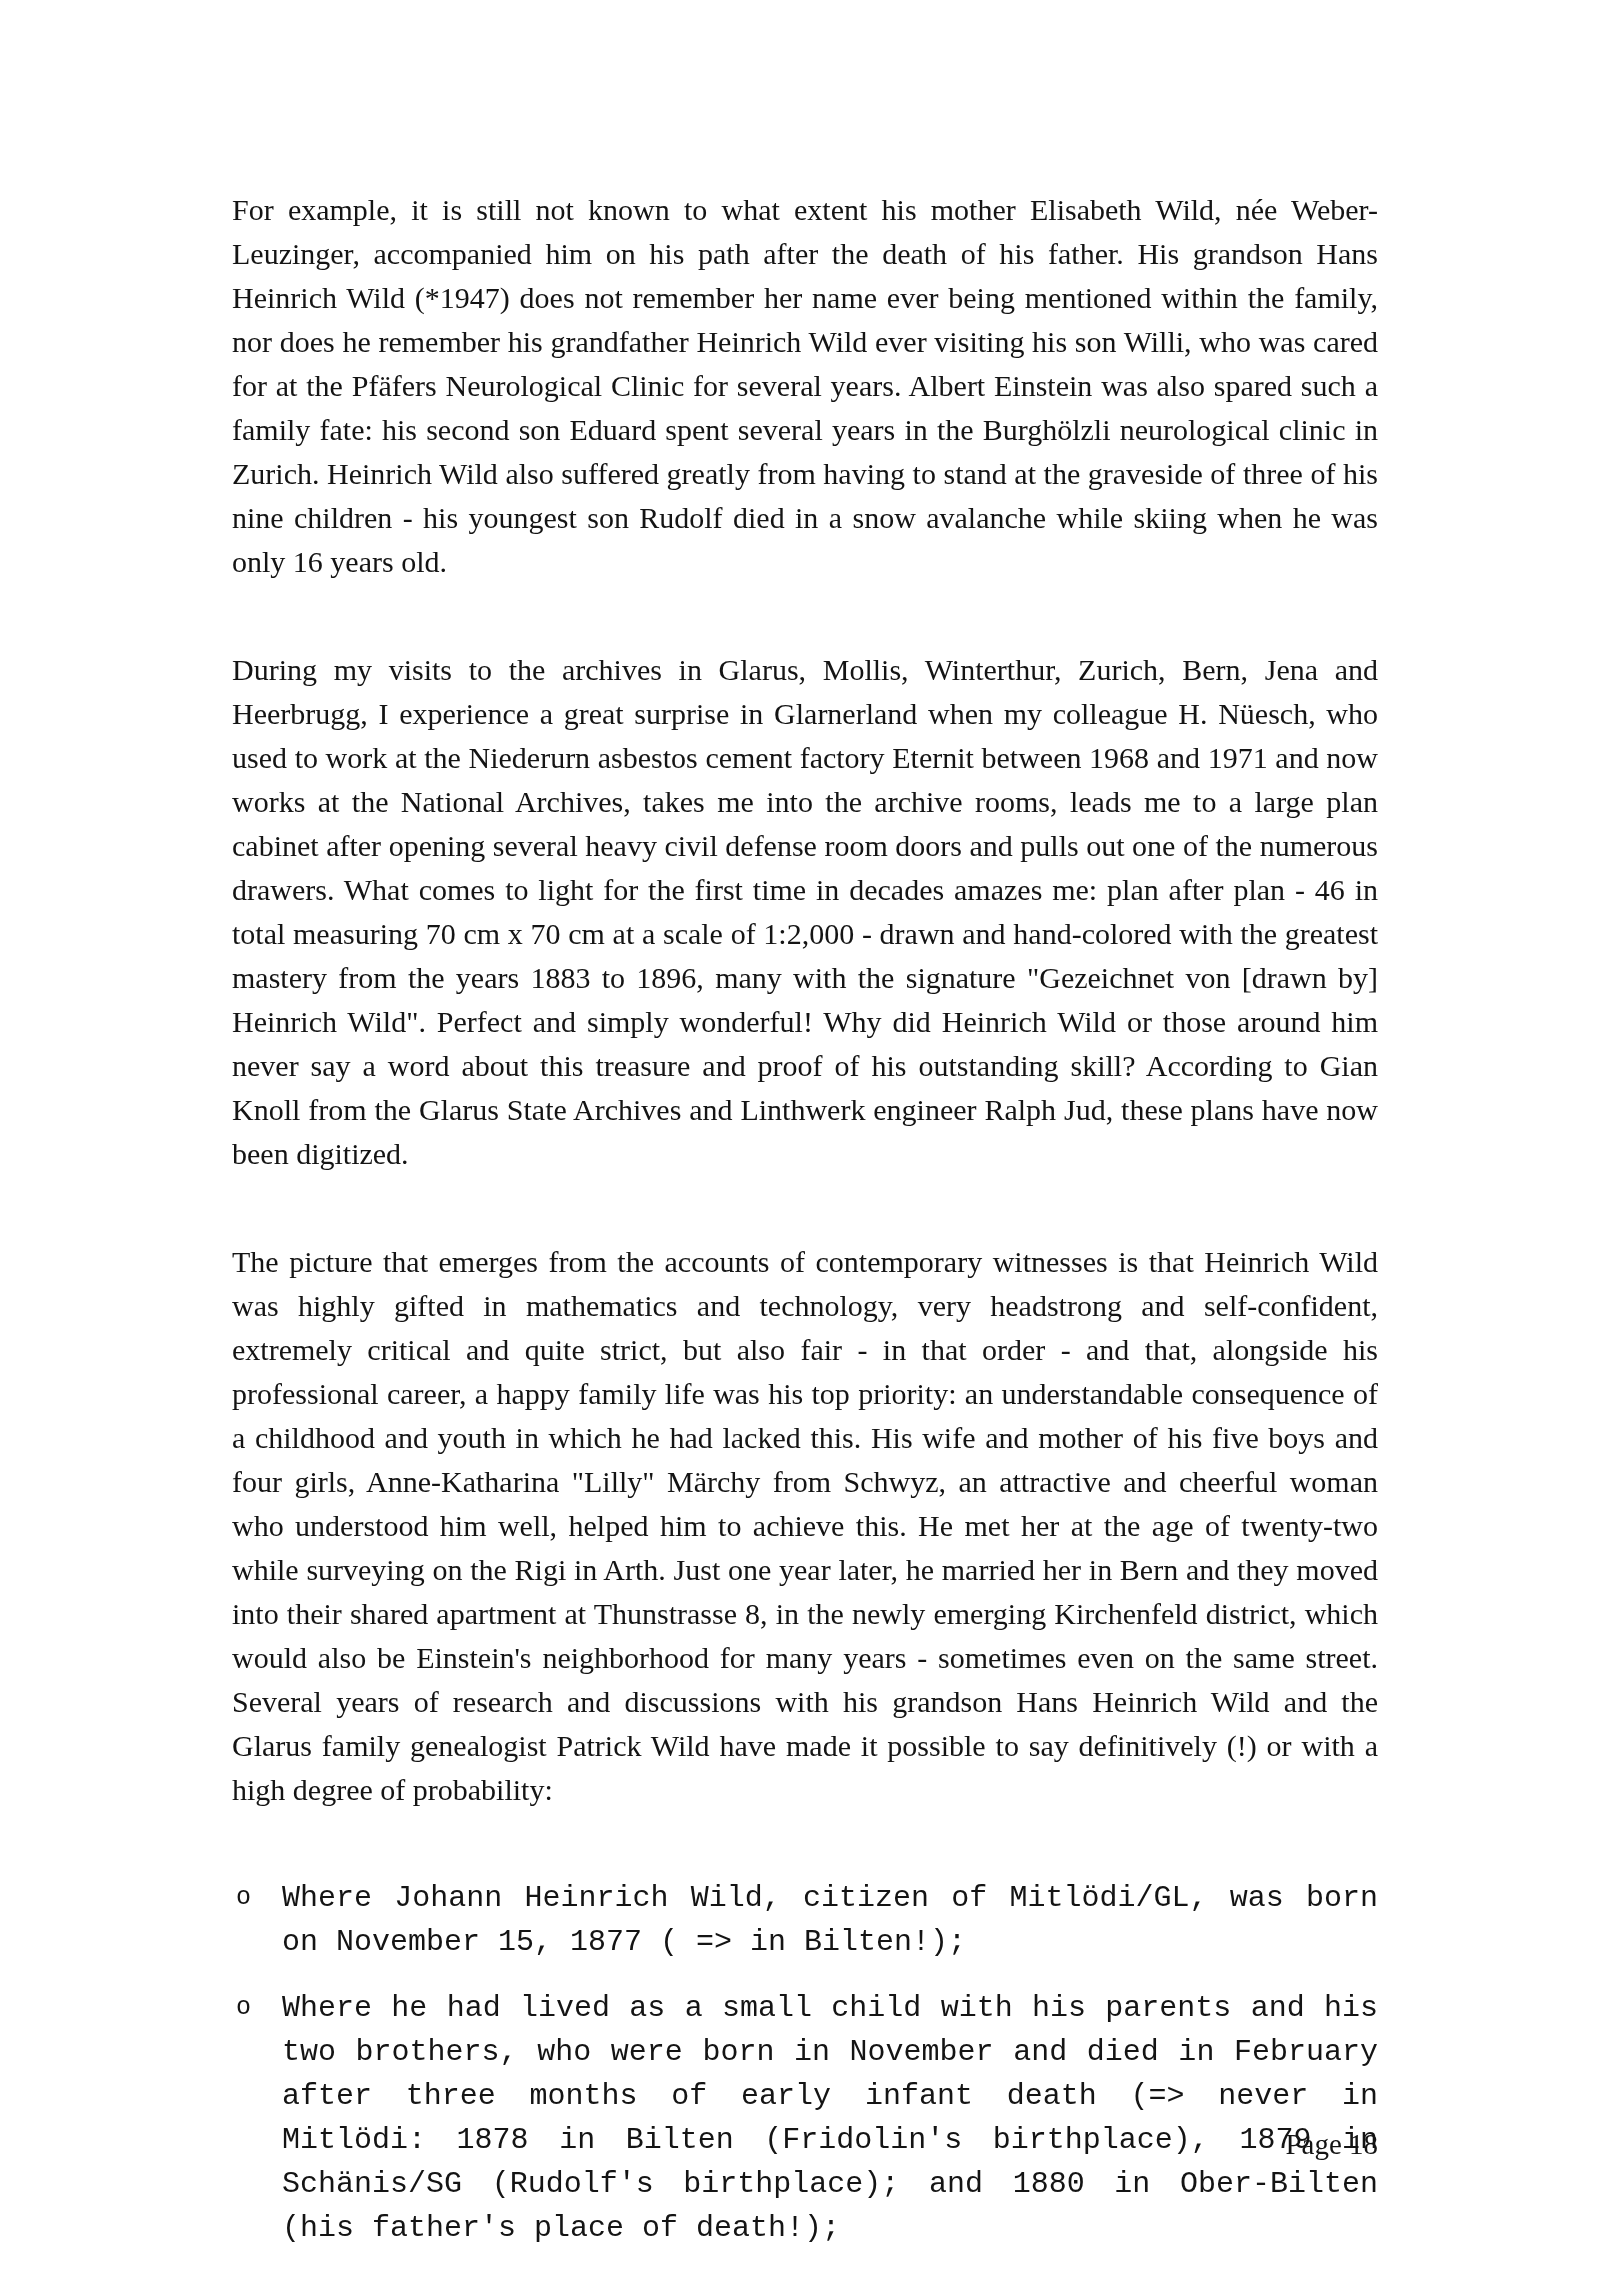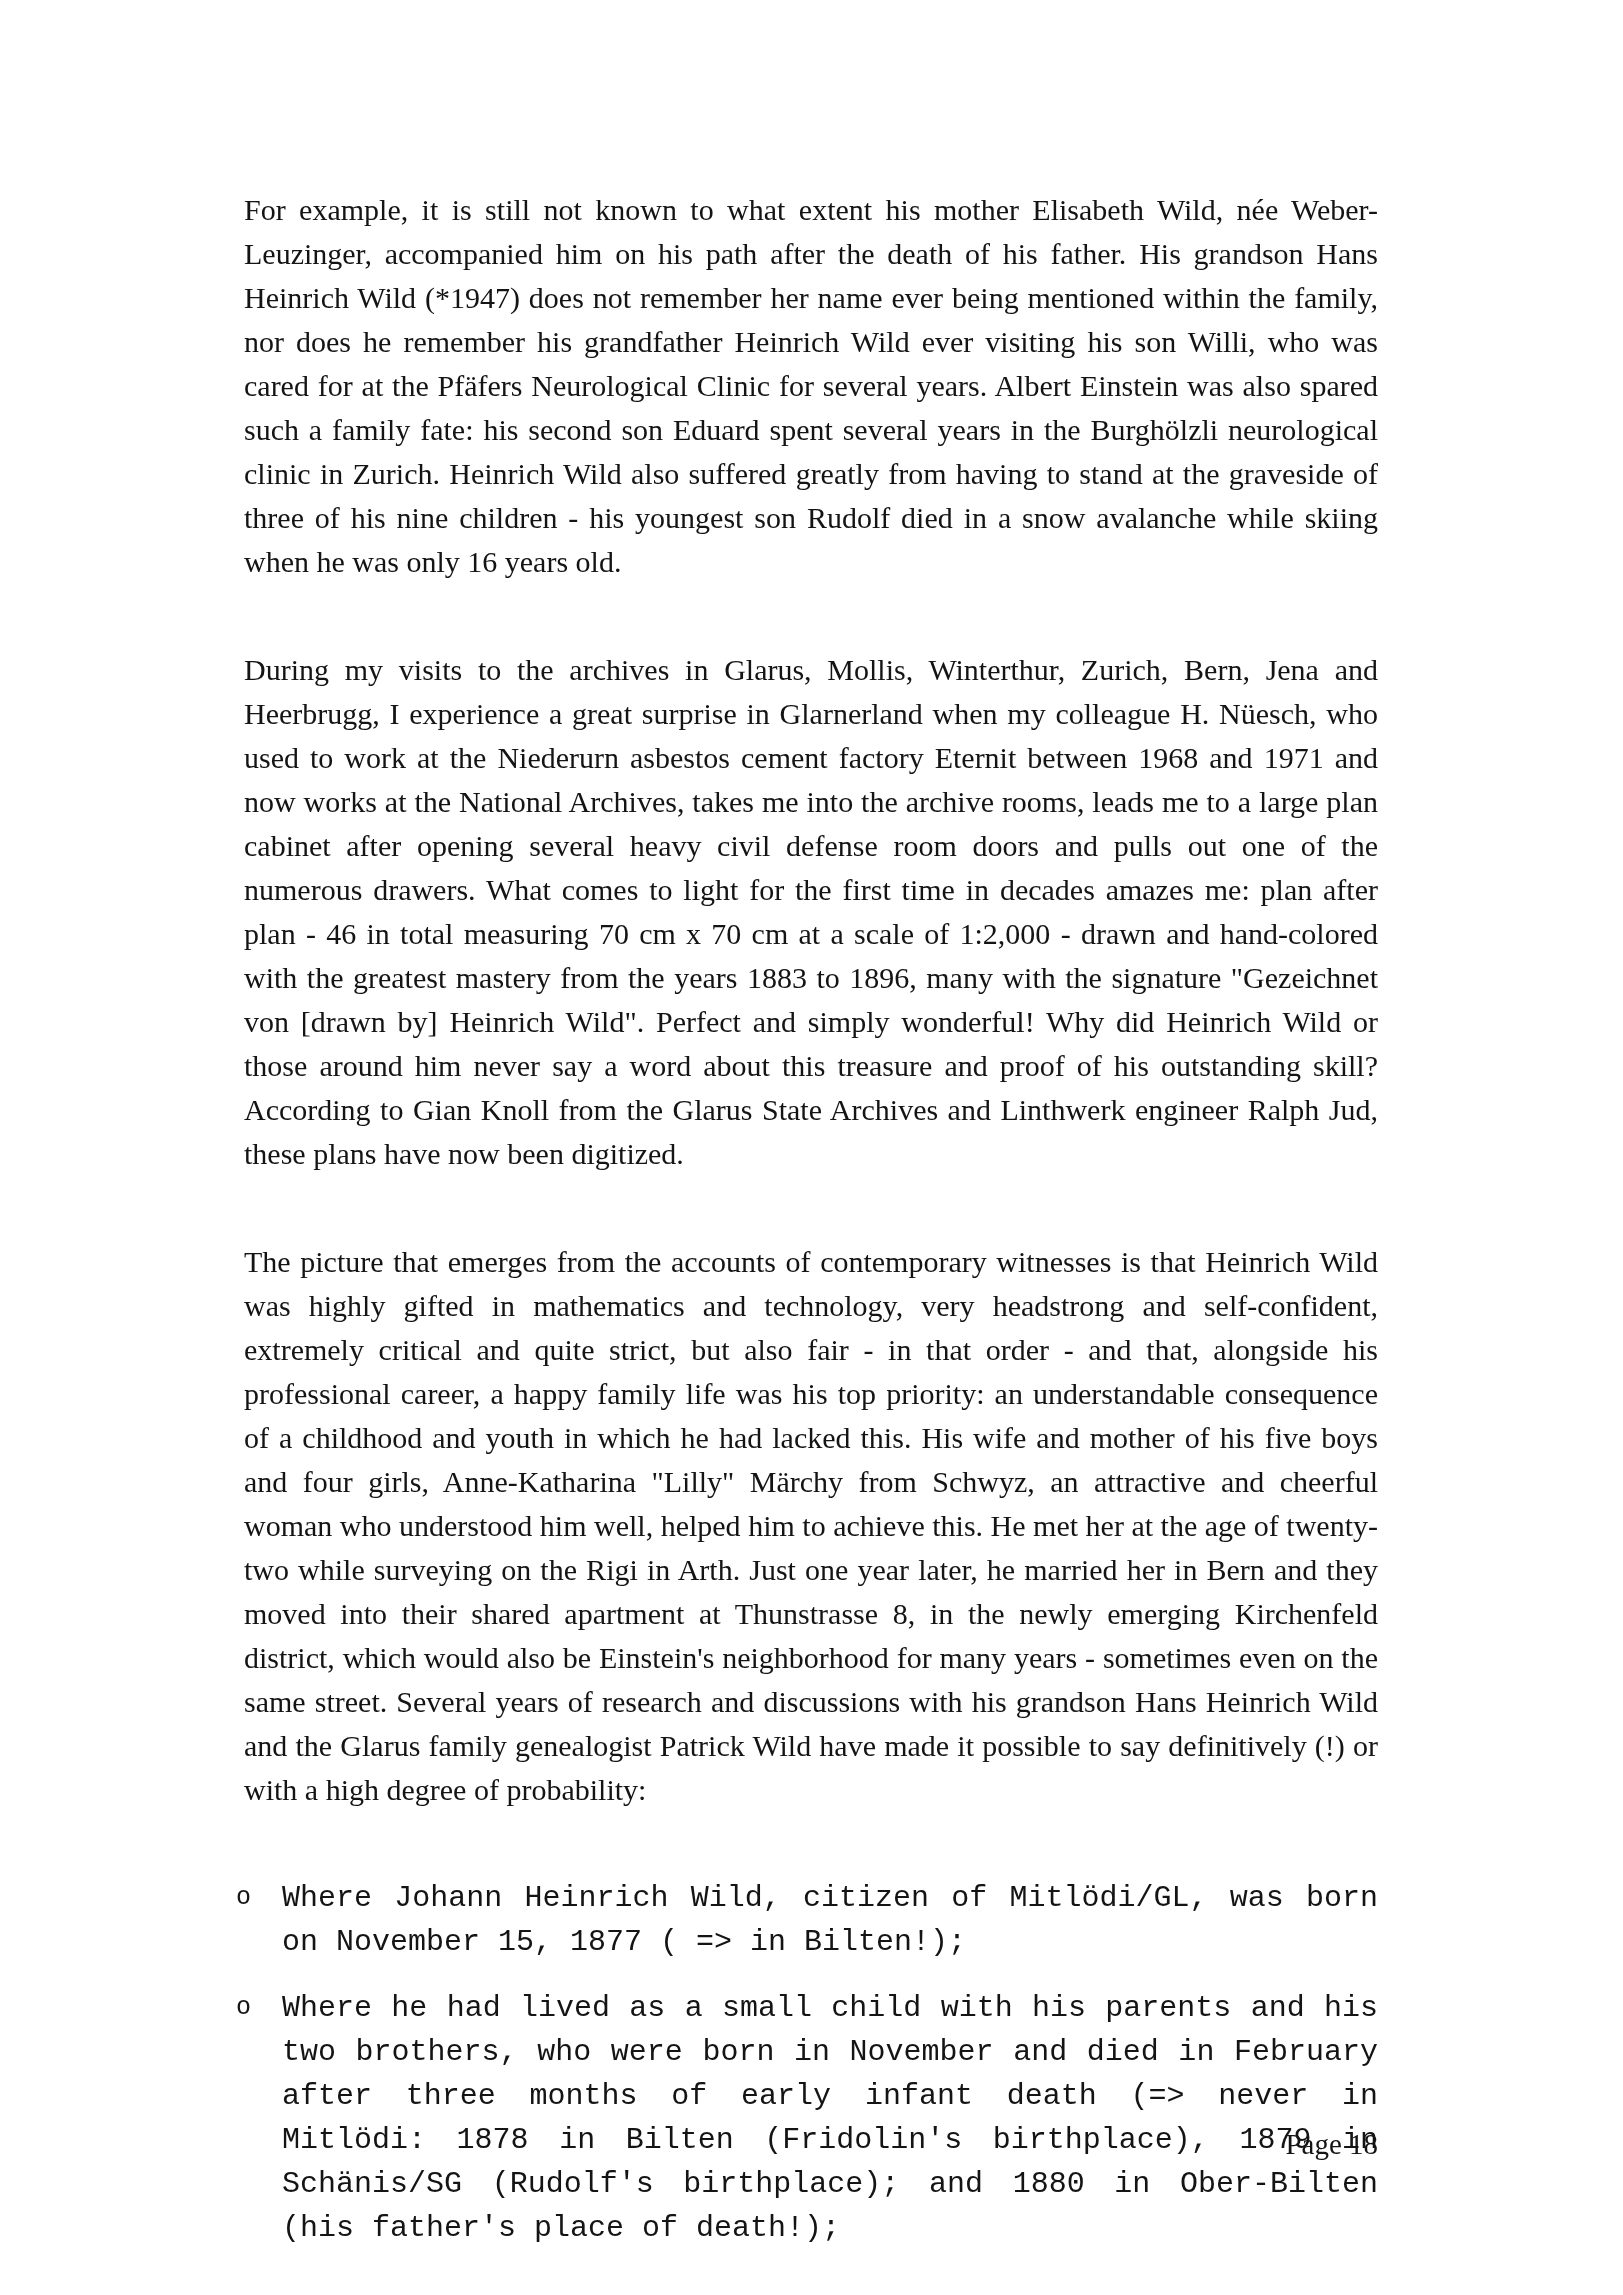--- a/index.html
+++ b/index.html
@@ -16,21 +16,21 @@
     color: #141414;
     overflow: hidden;
   }
   .content {
     position: absolute;
     left: 232px;
     top: 188px;
     width: 1146px;
   }
   .para {
-    margin: 0 0 64px 12px;
+    margin: 0 0 64px 0;
     font-size: 30px;
     line-height: 44px;
     text-align: justify;
     hyphens: none;
   }
   .bullet-list {
     margin: 0;
   }
   .list-item {
     display: flex;

